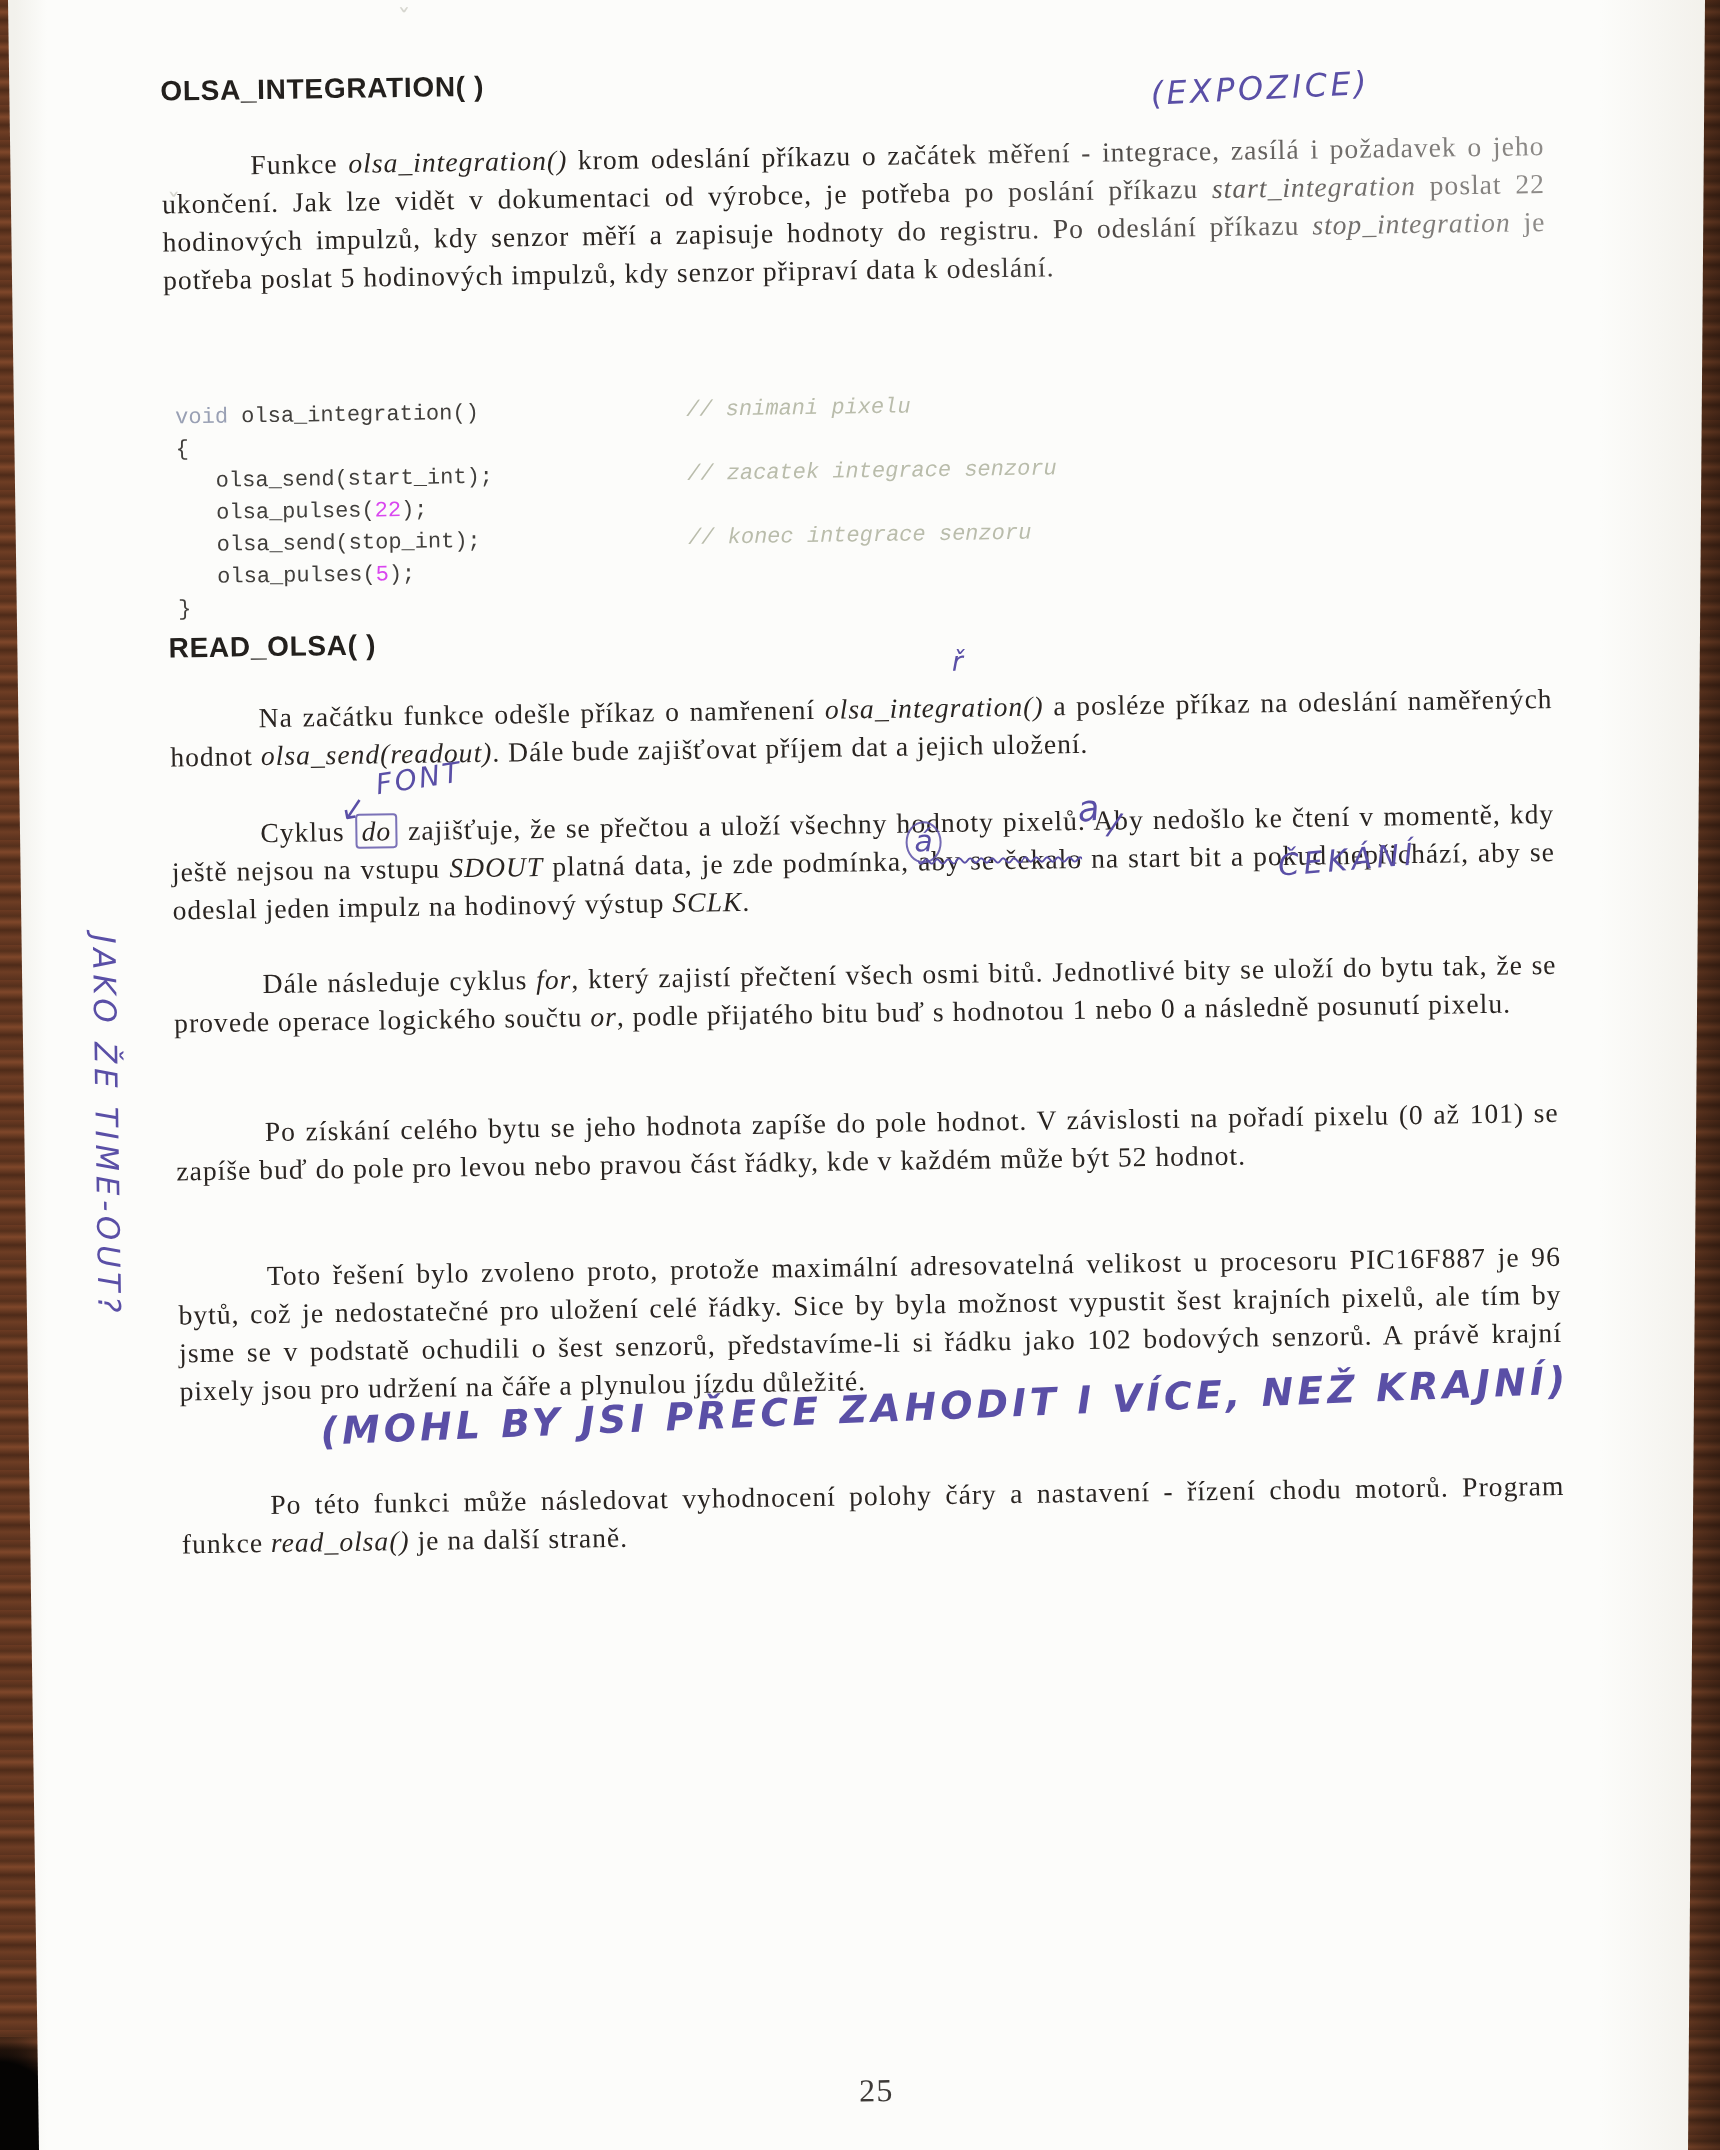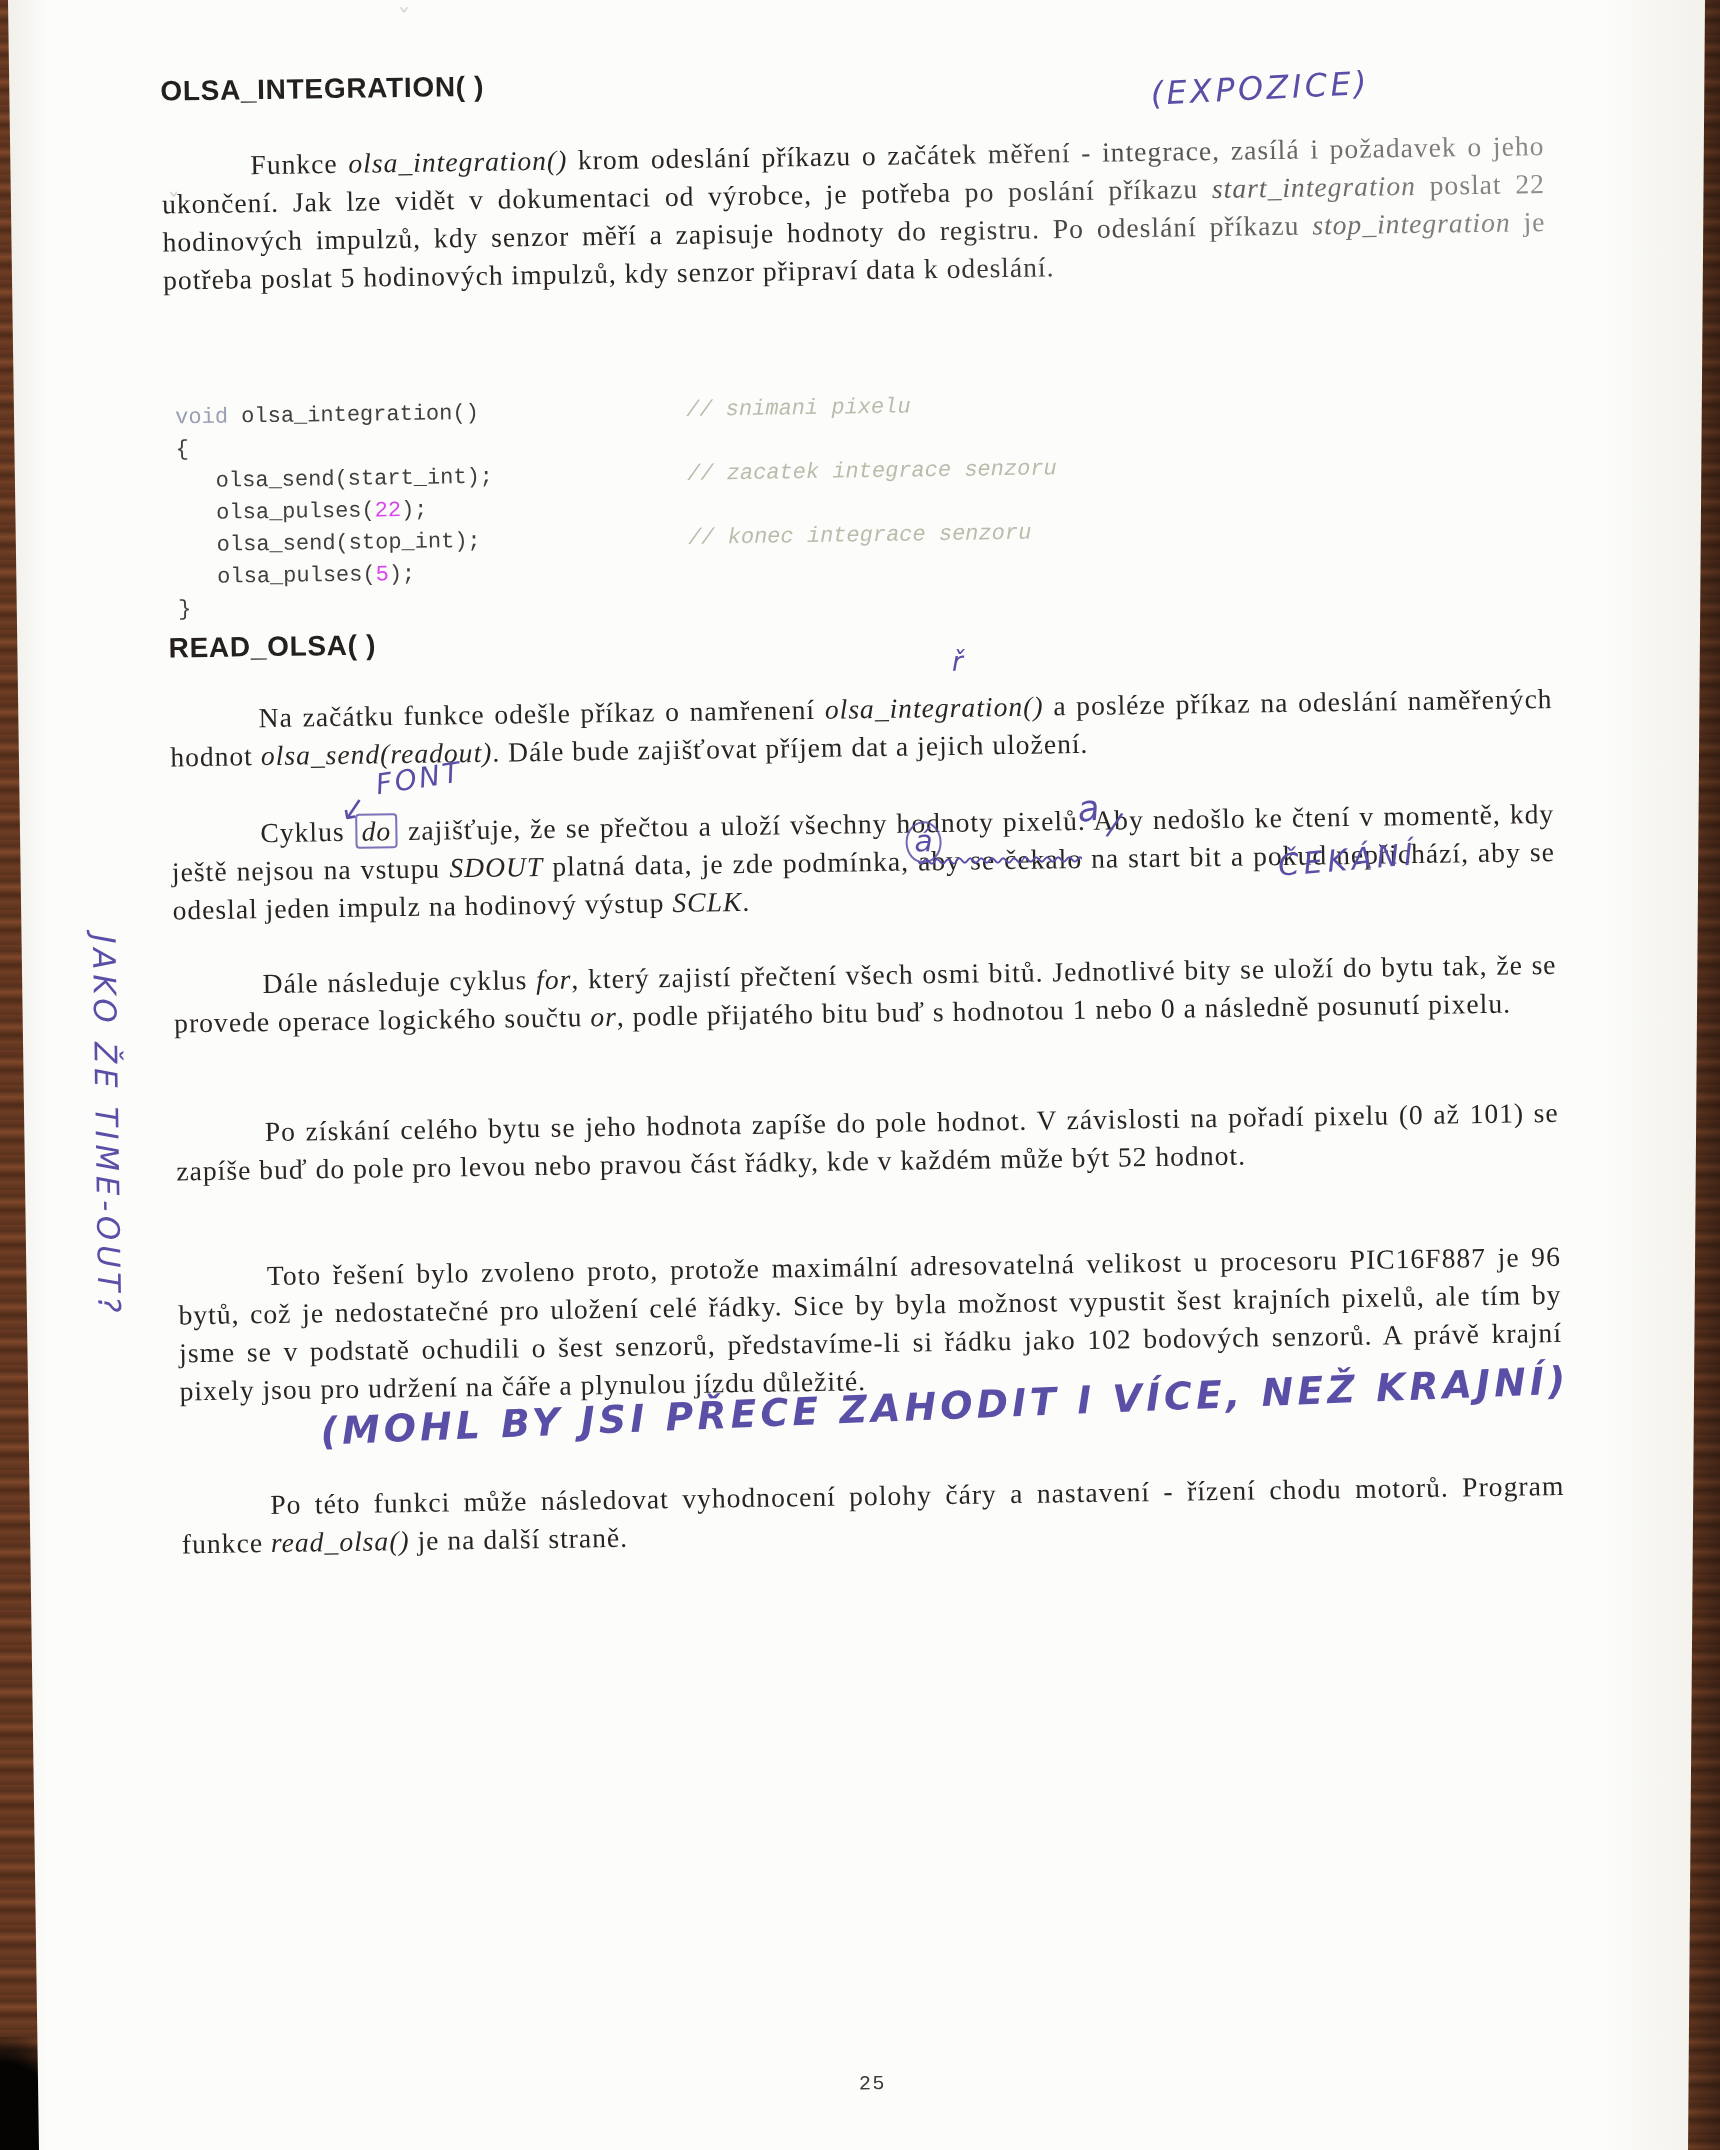--- a/index.html
+++ b/index.html
@@ -38,22 +38,22 @@
     font-style:italic;font-weight:500;white-space:nowrap;}
   .ink-box{font-style:italic;border:2px solid rgba(90,79,166,.8);border-radius:4px;
     padding:0 4px;margin:0 2px;}
   .ink-strike{text-decoration:line-through;text-decoration-style:wavy;
     text-decoration-color:#5a4fa6;text-decoration-thickness:2.4px;}
   .circle{border:2px solid rgba(90,79,166,.85);border-radius:50%;padding:0 6.7px 2.7px 6.7px;}
   .fleck{position:absolute;color:#d6d6cf;font-family:"DejaVu Sans",sans-serif;}
 
   .fade-overlay{position:absolute;left:874px;top:134px;width:712px;height:222px;
     background:linear-gradient(to right,rgba(252,252,250,0),rgba(252,252,250,.5));pointer-events:none;}
-  .page-num{position:absolute;left:840px;top:2082px;font-family:Liberation Mono, monospace;
-    font-size:20px;letter-spacing:1.3px;color:#3d3a37;}
+  .page-num{position:absolute;left:840px;top:2082px;font-family:Liberation Serif, serif;
+    font-size:32px;letter-spacing:1.3px;color:#3d3a37;}
 </style>
 </head>
 <body>
 
 <div class="scene">
   <div class="wood"></div>
   <div class="wood-shade-right"></div>
   <div class="wood-shadow-bl"></div>
   <div class="paper"></div>
 

